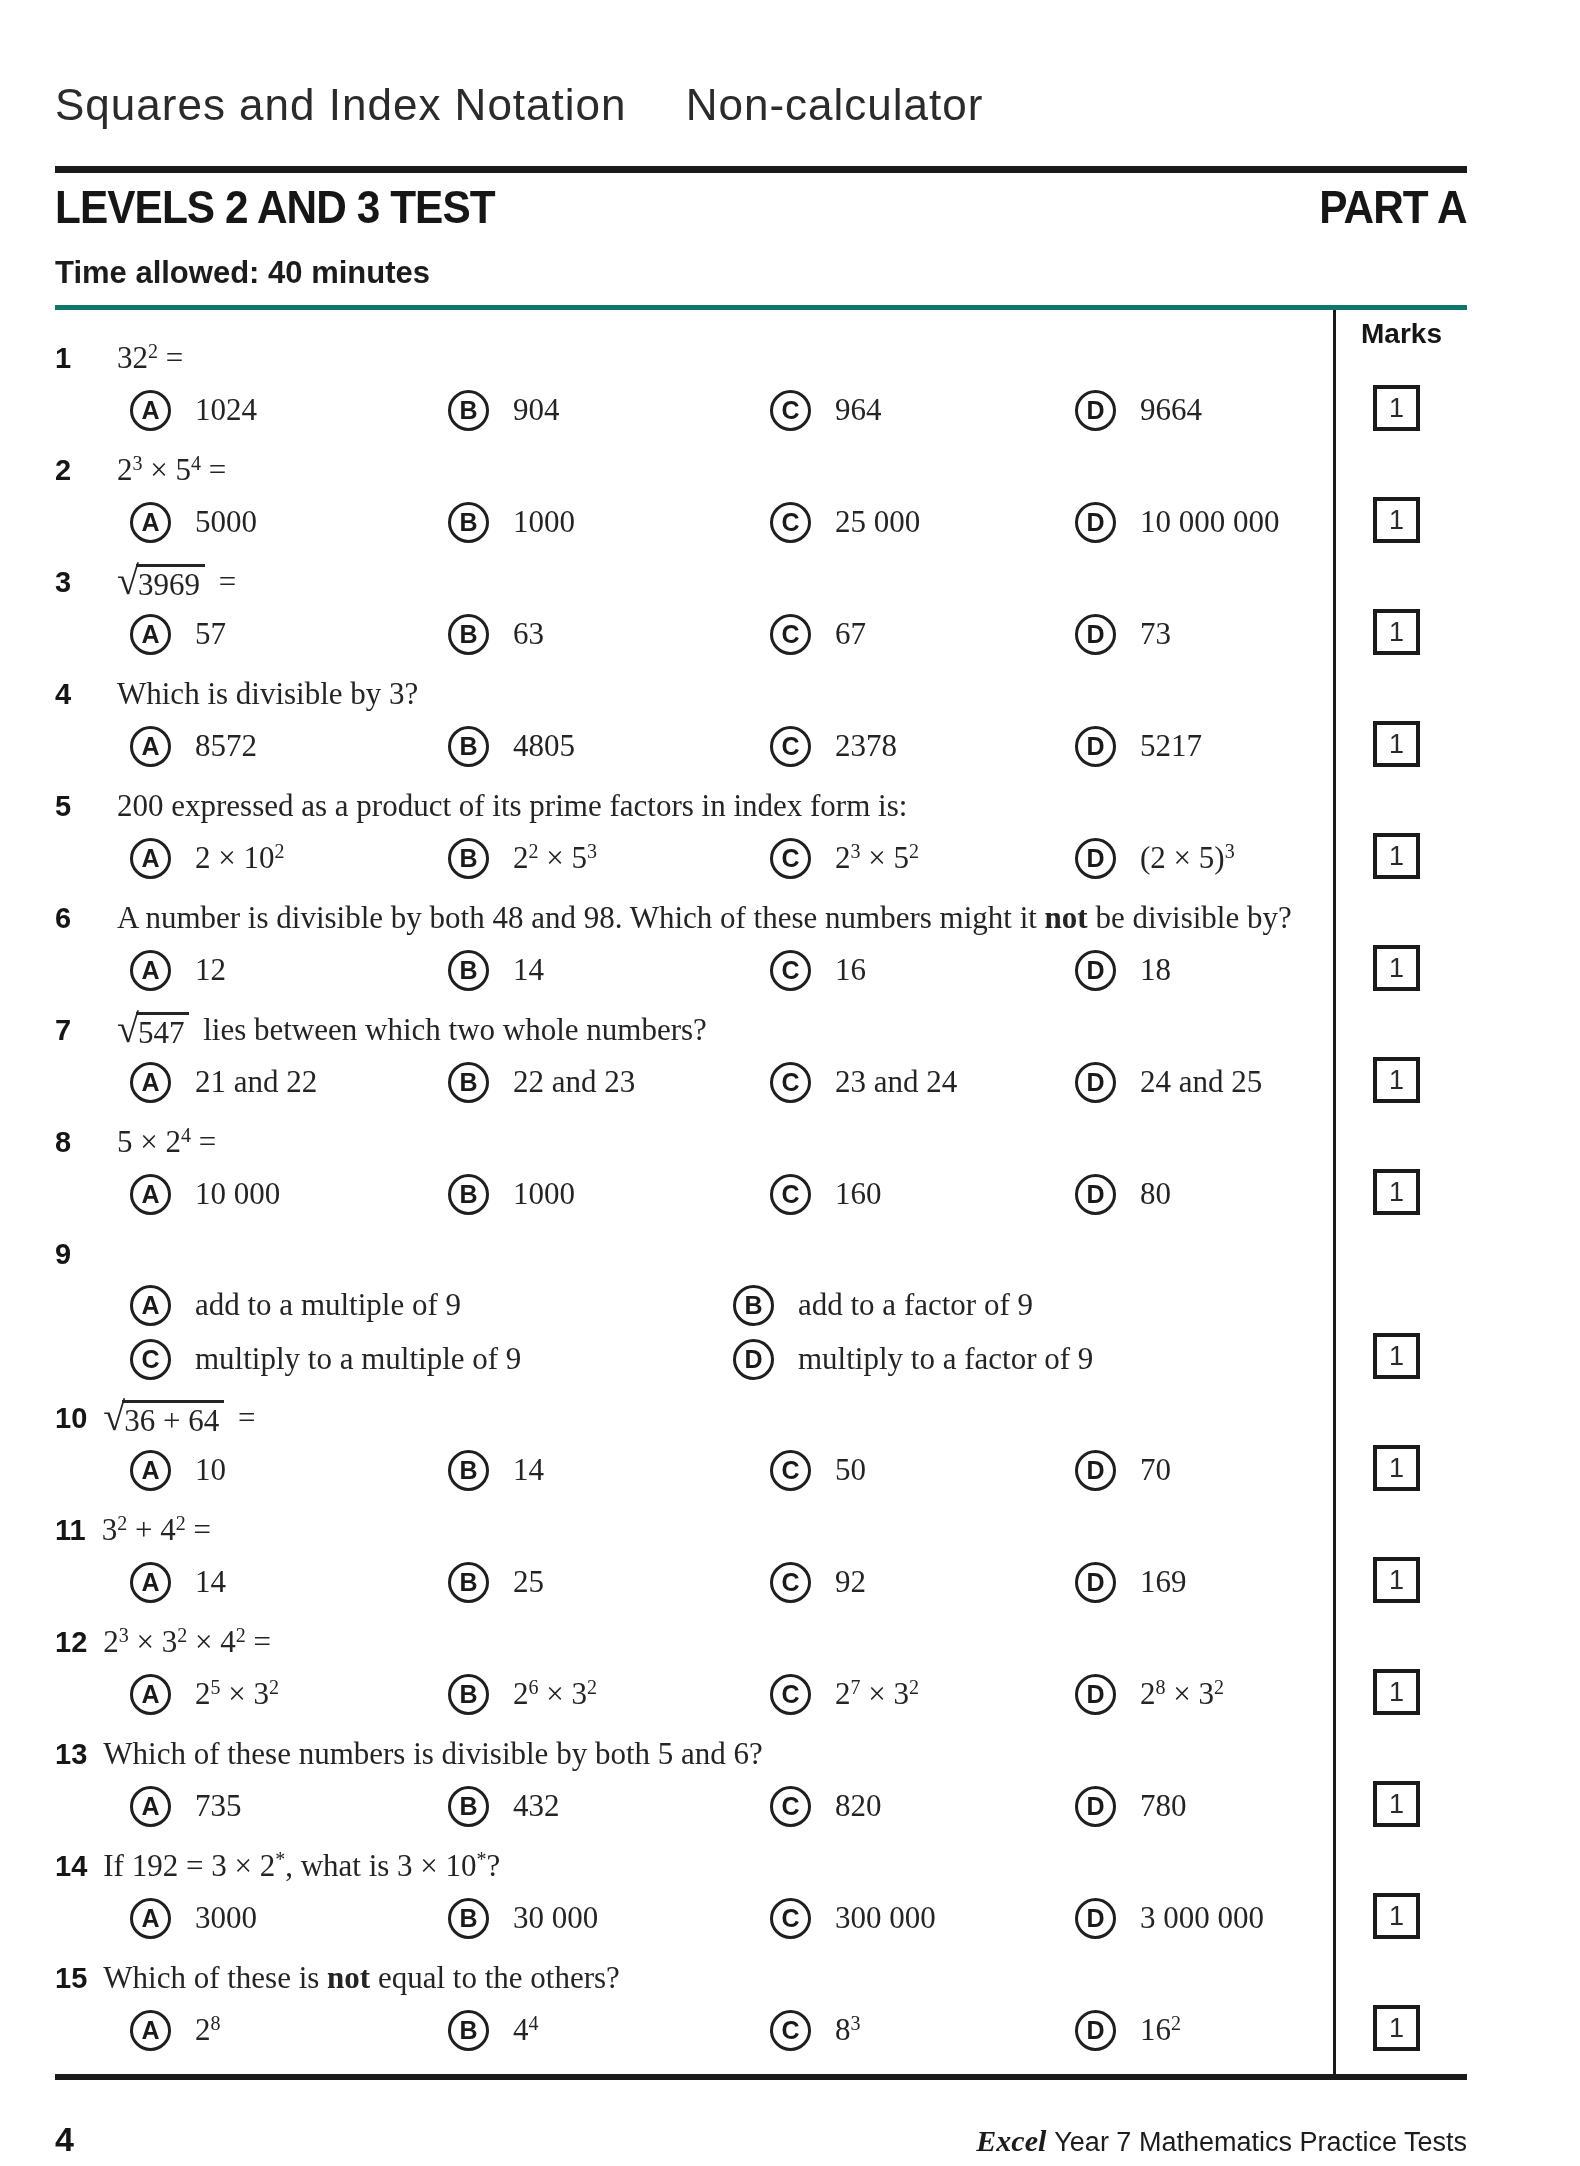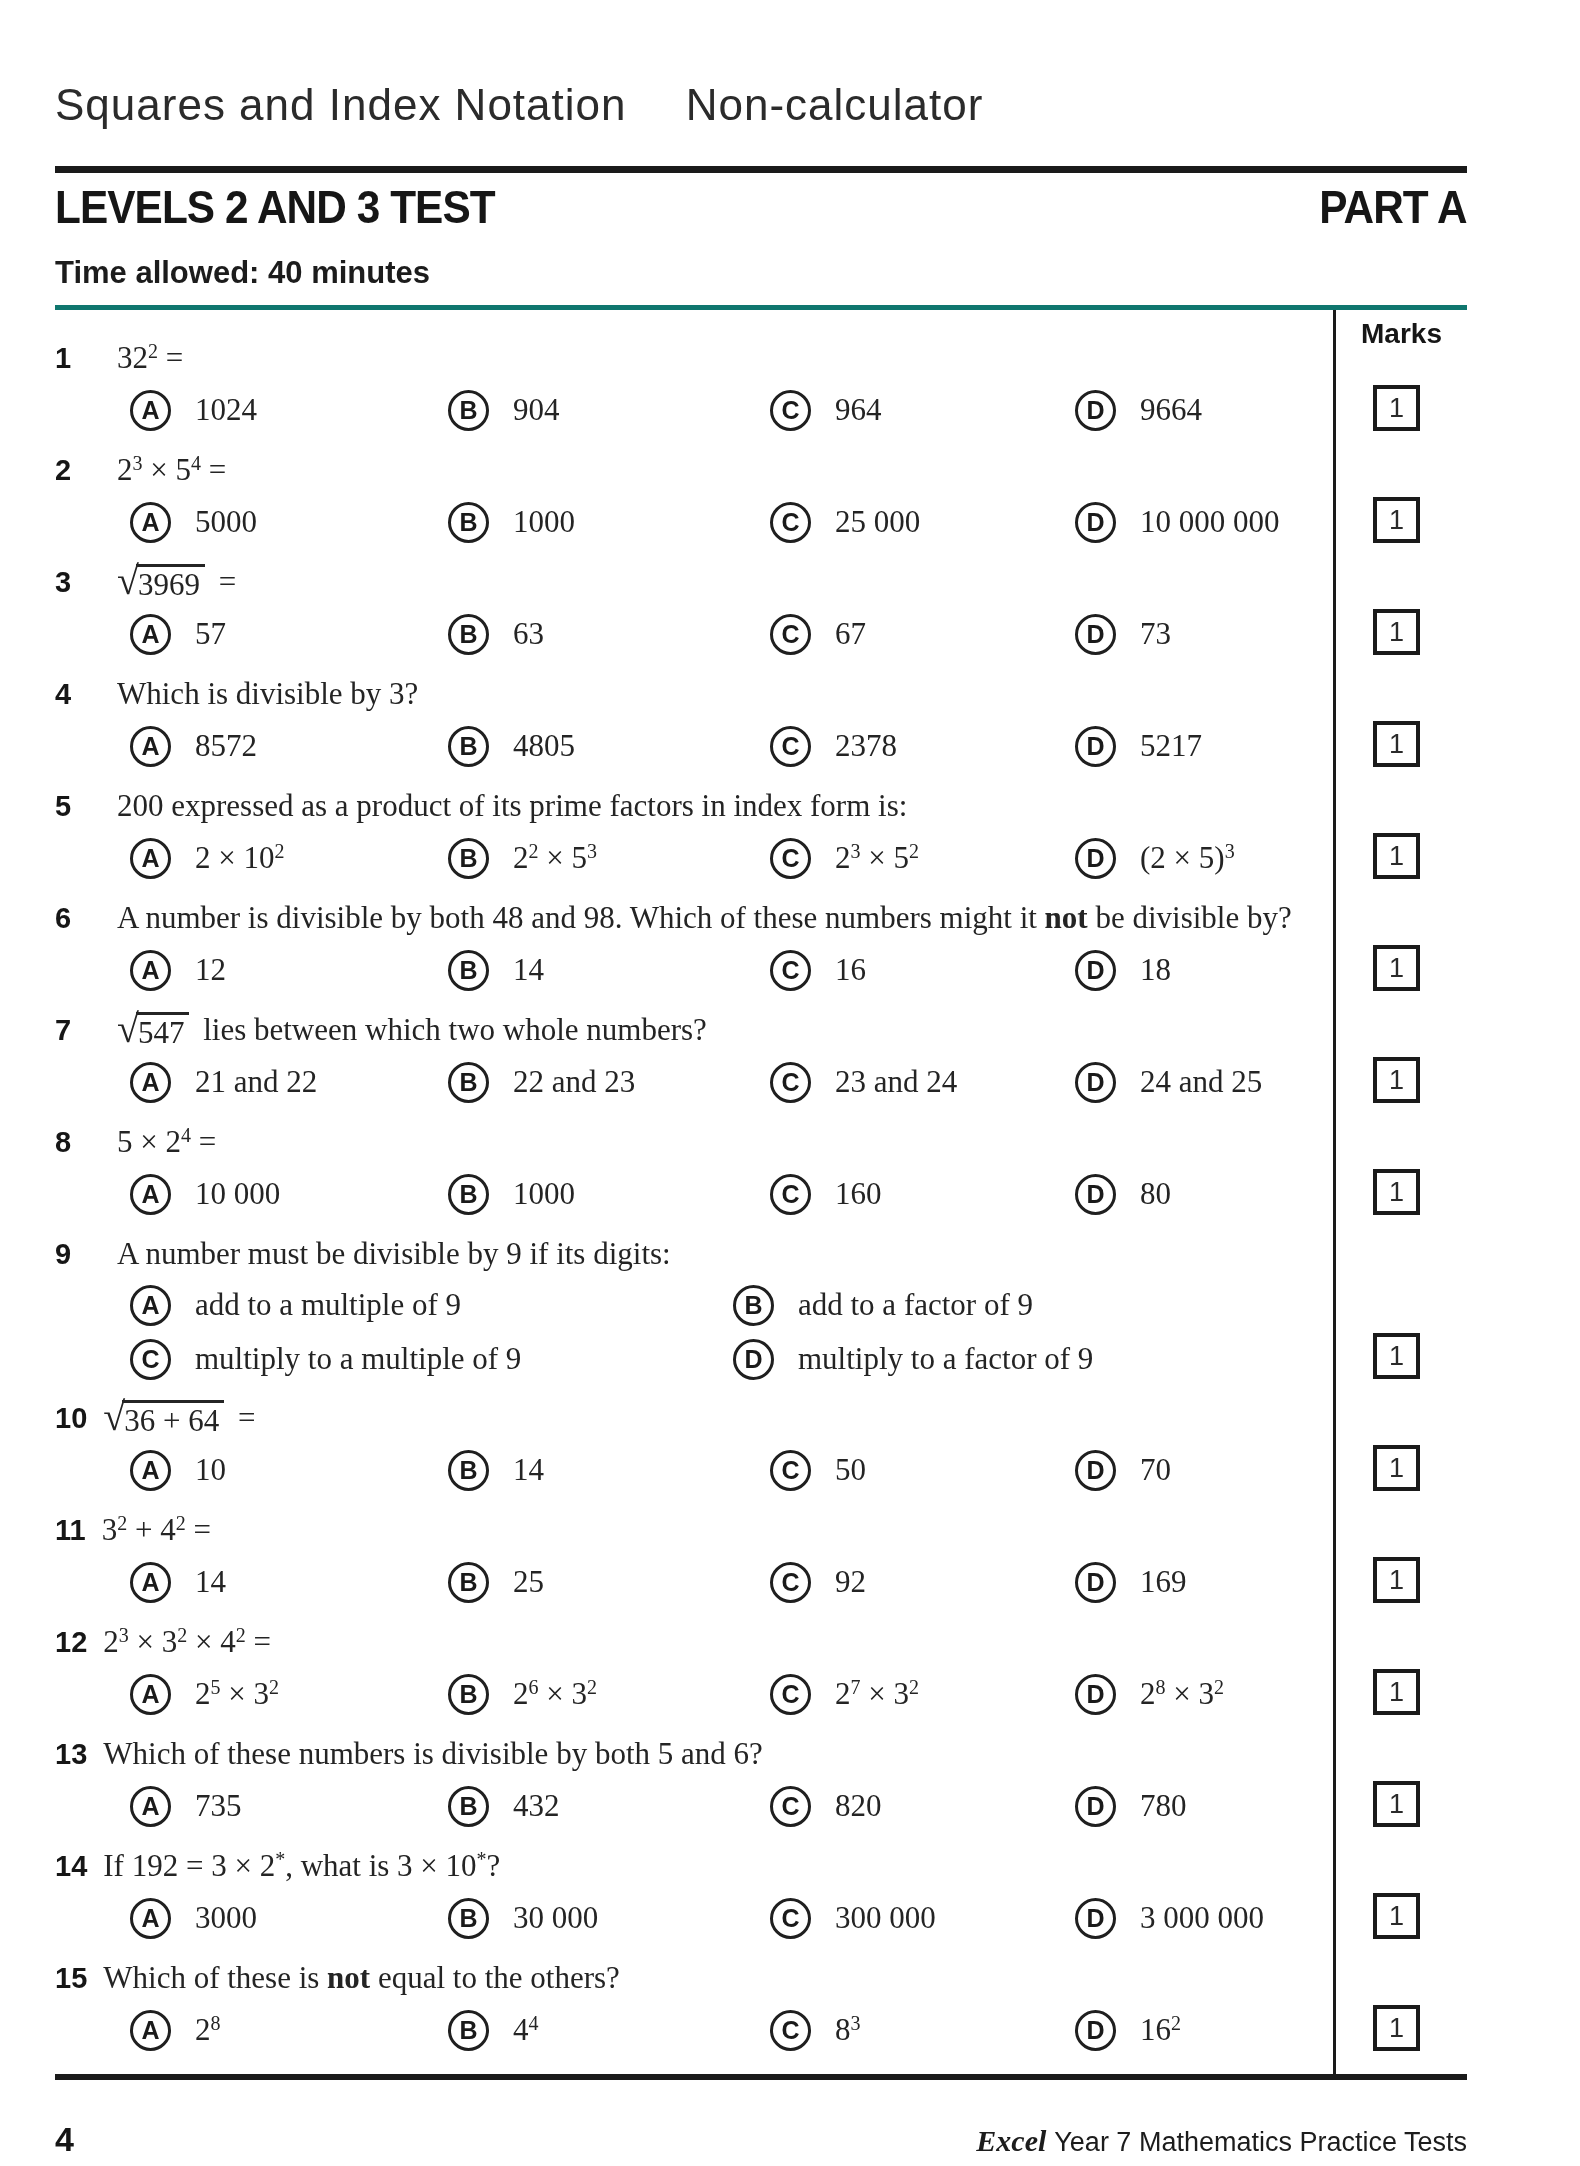--- a/index.html
+++ b/index.html
@@ -297,21 +297,20 @@
     <span class="opt-val">80</span>
   </div>
           </div>
           <div class="marks-box">
       <span class="marks-value">1</span>
     </div>
   </div>
         <div class="question">
     <div class="q-stem">
       <span class="q-num">9</span>
-      <span class="q-text">A number must be divisible by 9 if its digits:</span>
     </div>
     <div class="q-options two-col">
             <div class="opt w0">
     <span class="circle">A</span>
     <span class="opt-val">add to a multiple of 9</span>
   </div>
             <div class="opt w1">
     <span class="circle">B</span>
     <span class="opt-val">add to a factor of 9</span>
   </div>

